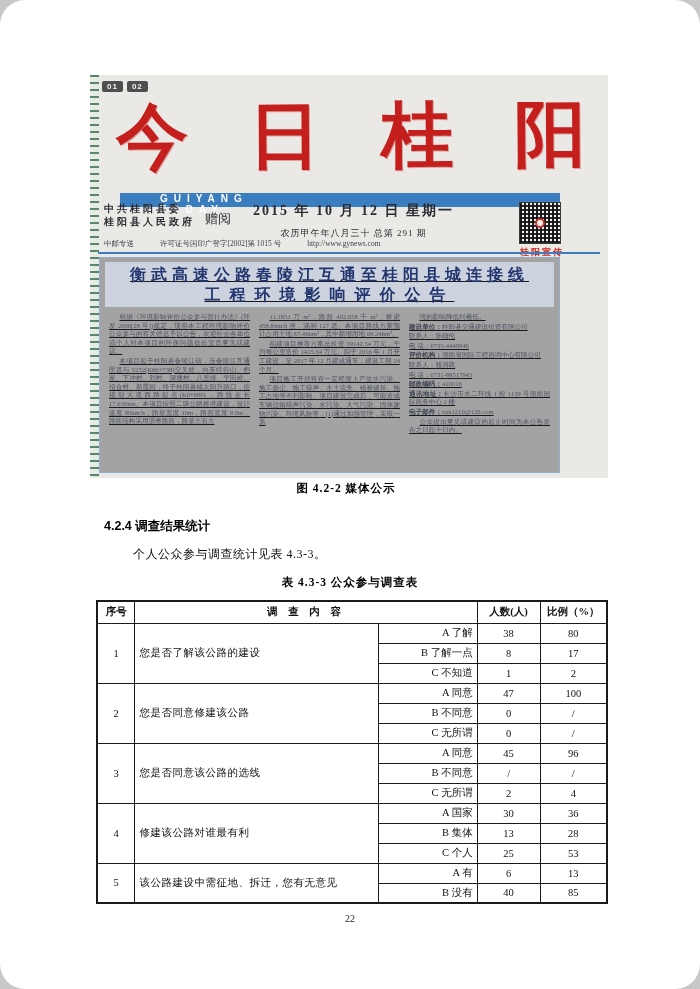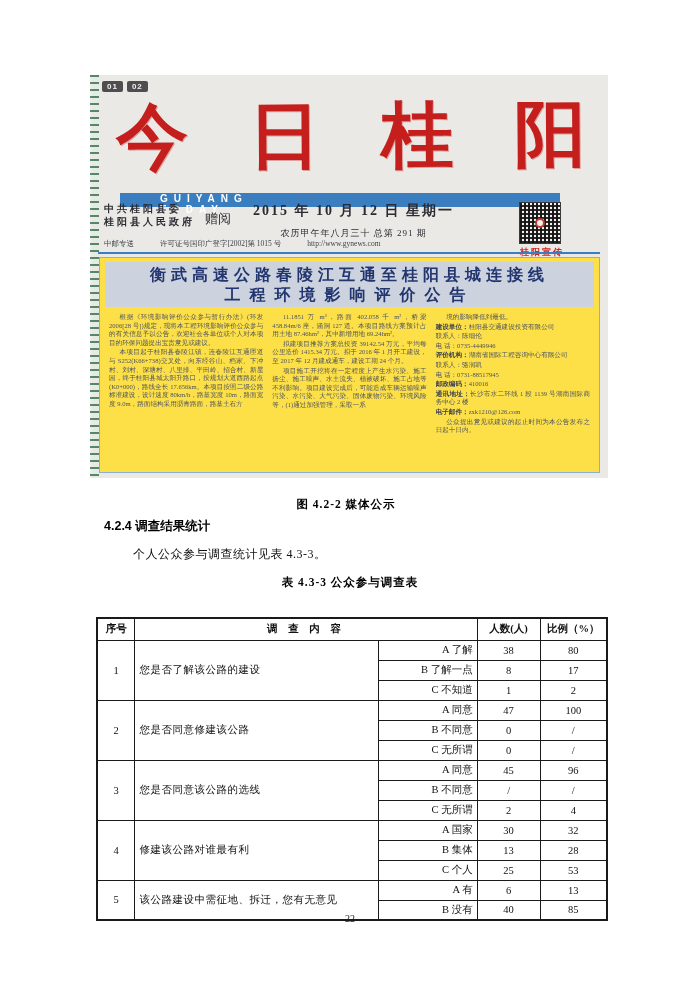--- a/index.html
+++ b/index.html
@@ -1,20 +1,20 @@
 <!DOCTYPE html>
 <html><head>
 <meta charset="utf-8">
 <style>
   * { margin:0; padding:0; box-sizing:border-box; }
   html,body { background:#c8c8c8; }
   .page {
     position:relative; width:700px; height:989px; margin:0 auto;
     background:#ffffff; overflow:hidden;
-    font-family:"Liberation Serif","DejaVu Serif",serif; color:#1a1a1a;
+    font-family:"Liberation Serif","DejaVu Serif",serif; color:#1a1a1a;border-radius:25px;
   }
 
   
   .np {
     position:absolute; left:92px; top:75px; width:516px; height:403px;
     background:#eae9e5;
   }
   .np-perf {
     position:absolute; left:-2px; top:0; width:9px; height:403px;
     background:
@@ -51,47 +51,47 @@
       repeating-linear-gradient(0deg,rgba(20,20,20,.9) 0 2px,transparent 2px 4px),
       repeating-linear-gradient(90deg,#1c1c1c 0 2px,#f2f2f0 2px 4px);
     outline:1px solid #3a3a3a;
   }
   .np-qr-dot { position:absolute; left:15px; top:15px; width:10px; height:10px; background:#f0f0ee; border-radius:50%; border:2px solid #c03a2e; }
   .np-qr-cap { position:absolute; right:44px; top:171px; font-size:9px; font-weight:bold; color:#d02620; letter-spacing:2px; }
   .np-license { position:absolute; left:12px; top:164px; width:420px; display:flex; gap:26px; font-size:7.5px; color:#3a3f48; white-space:nowrap; }
   .np-rule { position:absolute; left:6px; top:177px; width:502px; height:2px; background:#3a7ec0; }
 
   .np-article {
-    position:absolute; left:7px; top:182px; width:501px; height:216px;
-    background:#fde047; border:1px solid #8fadcc;
+    position:absolute; left:7px; top:182px; width:461px; height:216px;
+    background:#a3a3a3; border:1px solid #8fadcc;text-decoration:underline;
   }
   .np-headline {
     margin:4px 5px 0 5px; height:45px; background:#ccd3de;
     display:flex; flex-direction:column; justify-content:center; align-items:center;
     color:#22356f; font-weight:bold;
   }
   .np-h1 { font-size:16px; letter-spacing:5px; line-height:20px; white-space:nowrap; }
   .np-h2 { font-size:16px; letter-spacing:9px; line-height:20px; white-space:nowrap; }
   .np-cols { display:flex; gap:9px; padding:6px 9px 4px 9px; height:160px; overflow:hidden; }
   .np-col { flex:1; font-size:6.6px; line-height:8.6px; color:#4d5360; text-align:justify; filter:blur(.3px); }
   .np-col p { text-indent:1.6em; margin-bottom:1px; }
   .np-col p.np-contact { text-indent:0; }
   .np-bold { font-weight:bold; color:#3b4150; }
 
   
   .fig-caption { position:absolute; left:0; top:481px; width:692px; text-align:center;
-    font-weight:bold; font-size:11.5px; letter-spacing:1px; color:#000;margin-top:16px; }
+    font-weight:bold; font-size:11.5px; letter-spacing:1px; color:#000; }
   .sec-heading { position:absolute; left:104px; top:518px;
     font-family:"Liberation Sans",sans-serif; font-weight:bold; font-size:12.5px; color:#000; }
   .sec-para { position:absolute; left:133px; top:546px; font-size:12px; color:#111; letter-spacing:.5px; }
   .tbl-title { position:absolute; left:0; top:575px; width:700px; text-align:center;
     font-weight:bold; font-size:11.5px; letter-spacing:1px; color:#000; }
 
   table.survey {
-    position:absolute; left:96px; top:617px; width:512px;
+    position:absolute; left:96px; top:600px; width:512px;
     border-collapse:collapse; font-size:10.5px; color:#111;
     border:2px solid #1a1a1a;
   }
   table.survey th, table.survey td { border:1px solid #1a1a1a; padding:0 4px; height:20px; }
   table.survey th { font-weight:bold; height:22px; }
   th.h-content { letter-spacing:4px; }
   td.c-no { width:38px; text-align:center; }
   td.c-q { width:244px; text-align:left; padding-left:9px; letter-spacing:.5px; }
   td.c-opt { width:99px; text-align:right; padding-left:10px; }
   td.c-num { width:63px; text-align:center; }
@@ -247,21 +247,21 @@
       <td class="c-opt">C 无所谓</td>
       <td class="c-num">2</td>
       <td class="c-pct">4</td>
     </tr>
 
     <tr>
       <td class="c-no" rowspan="3">4</td>
       <td class="c-q" rowspan="3">修建该公路对谁最有利</td>
       <td class="c-opt">A 国家</td>
       <td class="c-num">30</td>
-      <td class="c-pct">32</td>
+      <td class="c-pct">36</td>
     </tr>
     <tr>
       <td class="c-opt">B 集体</td>
       <td class="c-num">13</td>
       <td class="c-pct">28</td>
     </tr>
     <tr>
       <td class="c-opt">C 个人</td>
       <td class="c-num">25</td>
       <td class="c-pct">53</td>

